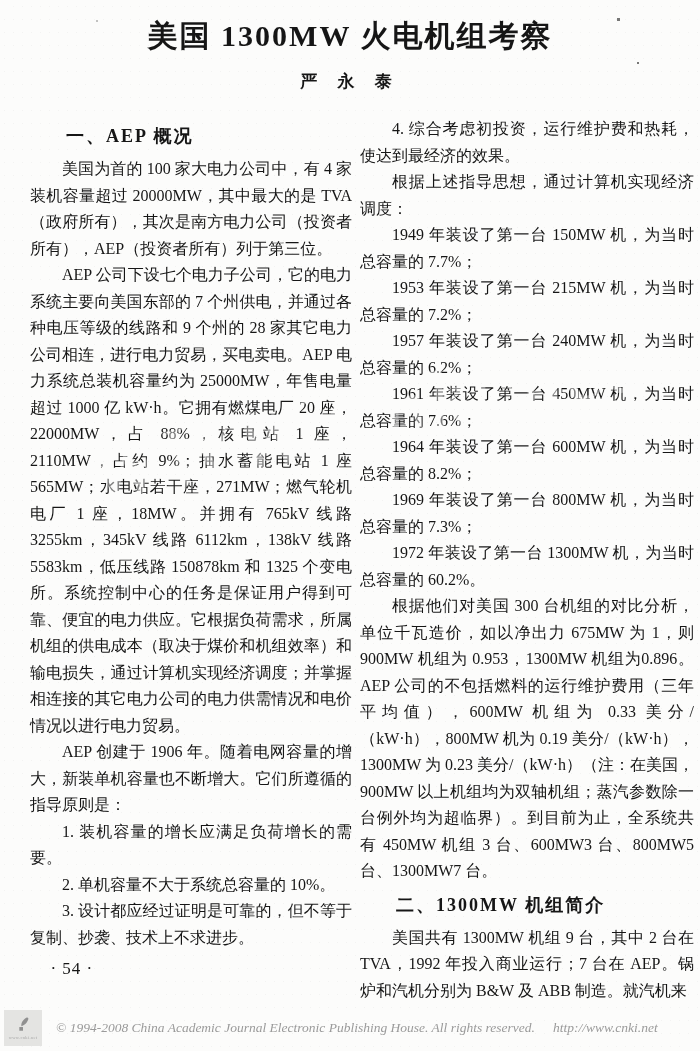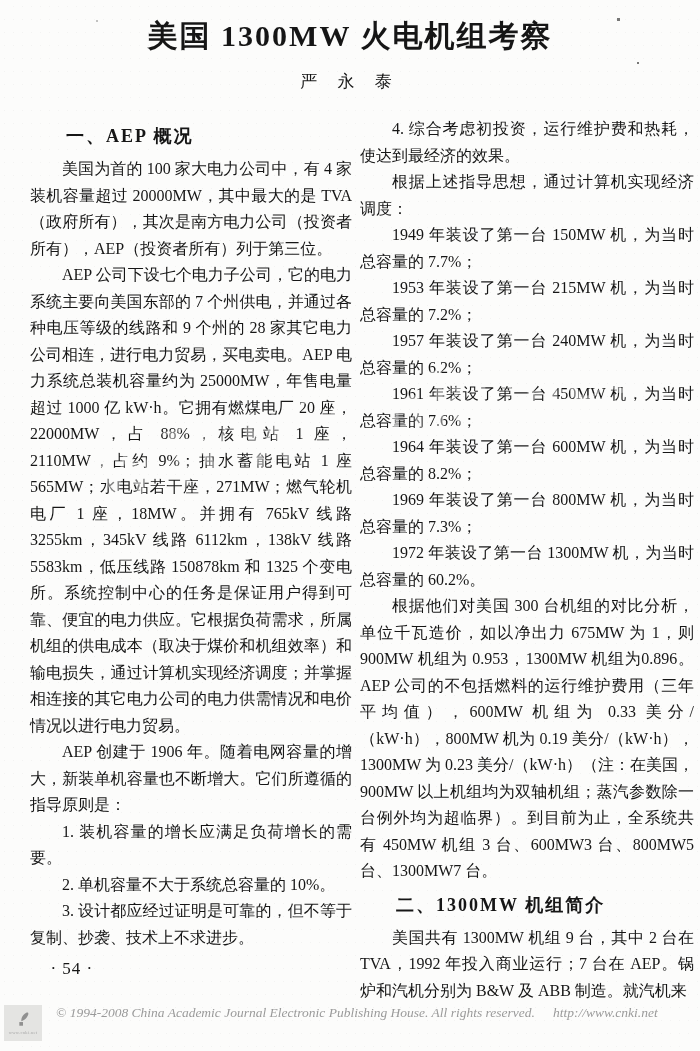--- a/index.html
+++ b/index.html
@@ -20,21 +20,21 @@
   .page-title{
     text-align:center;
     font-size:30px;
     font-weight:900;
     letter-spacing:2px;
     margin:16px 0 0 0;
   }
   .author{
     text-align:center;
     font-size:17px;
-    font-weight:normal;
+    font-weight:bold;
     letter-spacing:8px;
     margin-top:13px;
   }
   .columns{
     display:flex;
     gap:8px;
     padding:23px 6px 0 30px;
   }
   .col{
     font-size:16px;
@@ -73,20 +73,21 @@
     mix-blend-mode:lighten;
     pointer-events:none;
     white-space:nowrap;
     z-index:5;
   }
   .footer{
     position:absolute;
     left:0;top:1005px;
     width:700px;height:46px;
     display:flex;
+    align-items:center;
   }
   .footer-logo{
     width:38px;height:36px;
     background:#e4e4e2;
     margin-left:4px;
     display:flex;flex-direction:column;
     align-items:center;justify-content:center;
   }
   .footer-logo svg{display:block;}
   .logo-caption{

